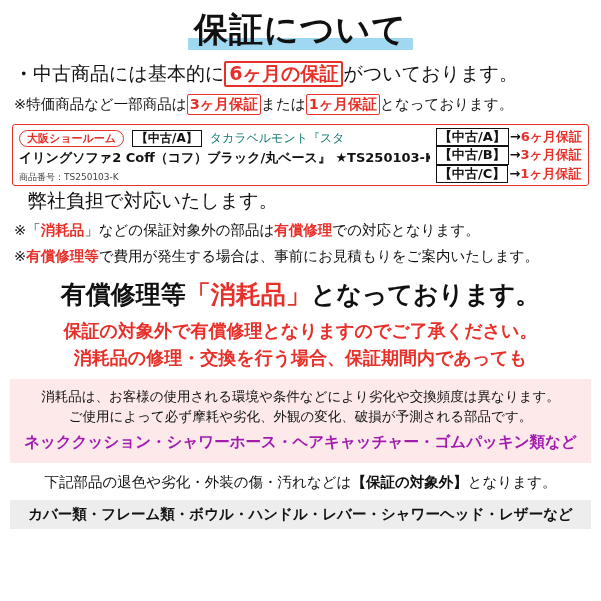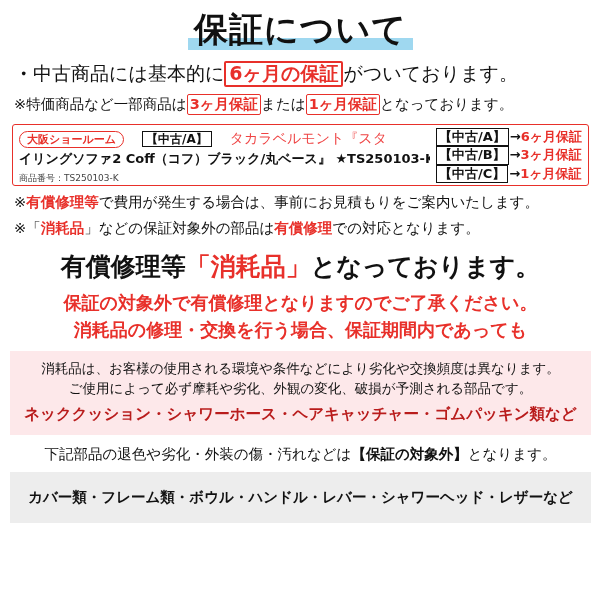--- a/index.html
+++ b/index.html
@@ -97,21 +97,21 @@
     height: 62px;
   }
   .card-left {
     flex: 1 1 auto;
     min-width: 0;
     padding-right: 4px;
   }
   .card-row1 {
     display: flex;
     align-items: center;
-    gap: 18px;
+    gap: 8px;
     white-space: nowrap;
   }
   .pill-room {
     display: inline-block;
     border: 1.5px solid #e8302a;
     color: #e8302a;
     font-size: 11px;
     font-weight: bold;
     border-radius: 9px;
     padding: 1px 7px;
@@ -120,22 +120,22 @@
   .pill-cond {
     display: inline-block;
     border: 1.5px solid #111;
     color: #111;
     font-size: 12px;
     font-weight: bold;
     padding: 0px 3px;
     line-height: 1.2;
   }
   .card-brand {
-    font-size: 14px;
-    color: #ef4444;
+    font-size: 12px;
+    color: #0f766e;
     overflow: hidden;
     text-overflow: ellipsis;
   }
   .card-row2 {
     font-size: 13px;
     color: #111;
     font-weight: bold;
     margin-top: 2px;
     white-space: nowrap;
     overflow: hidden;
@@ -196,41 +196,41 @@
     text-align: center;
   }
   .pink p {
     margin: 0;
     font-size: 13.5px;
     color: #111;
     line-height: 1.45;
   }
   .pink .parts {
     margin-top: 5px;
-    color: #b91c1c;
+    color: #a21caf;
     font-weight: bold;
     font-size: 15.5px;
   }
   .tail-line {
     text-align: center;
     font-size: 14.5px;
     color: #111;
     margin-top: 10px;
     white-space: nowrap;
   }
   .tail-line .em {
     font-weight: bold;
   }
   .gray-bar {
     margin: 8px 10px 0 10px;
     background: #ededed;
     text-align: center;
     font-size: 14.5px;
     color: #111;
-    padding: 16px 4px;
+    padding: 5px 4px;
     font-weight: bold;
   }
 </style>
 </head>
 <body>
 
 <div class="page">
 
   <div class="title-wrap">
     <div class="title">
@@ -270,25 +270,26 @@
       <div class="map-line">
         <span class="cond">【中古/B】</span><span>→</span><span class="dur">3ヶ月保証</span>
       </div>
       <div class="map-line">
         <span class="cond">【中古/C】</span><span>→</span><span class="dur">1ヶ月保証</span>
       </div>
     </div>
   </div>
 
   <div class="row">
+    <div class="line1" style="margin-top:2px;padding-left:14px;">弊社負担で対応いたします。</div>
+    <div class="note">
+      <span>※「</span><span class="box-red-solidtext">消耗品</span><span>」などの保証対象外の部品は</span><span class="box-red-solidtext">有償修理</span><span>での対応となります。</span>
+    </div>
     <div class="note">
       <span>※</span><span class="box-red-solidtext">有償修理等</span><span>で費用が発生する場合は、事前にお見積もりをご案内いたします。</span>
-    </div>
-    <div class="note">
-      <span>※「</span><span class="box-red-solidtext">消耗品</span><span>」などの保証対象外の部品は</span><span class="box-red-solidtext">有償修理</span><span>での対応となります。</span>
     </div>
   </div>
 
   <div class="big-red">
     <span>有償修理等</span><span class="red">「消耗品」</span><span>となっております。</span>
   </div>
   <div class="red-para">
     <div>保証の対象外で有償修理となりますのでご了承ください。</div>
     <div>消耗品の修理・交換を行う場合、保証期間内であっても</div>
   </div>

